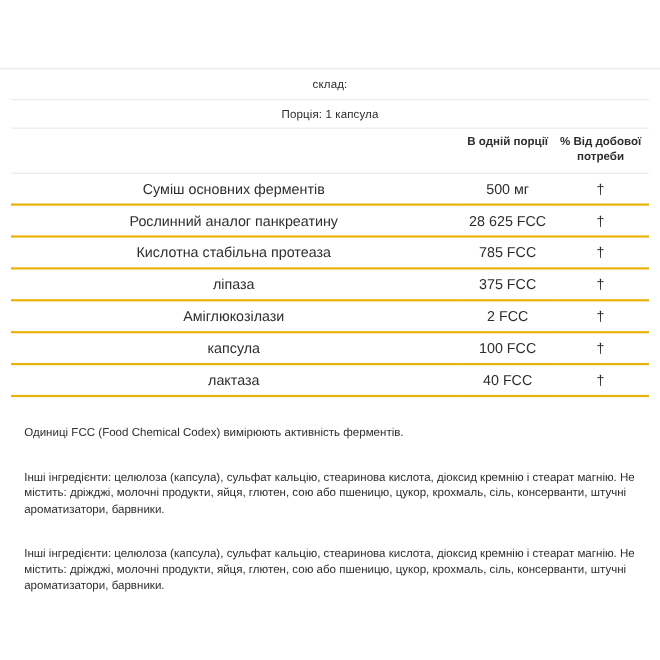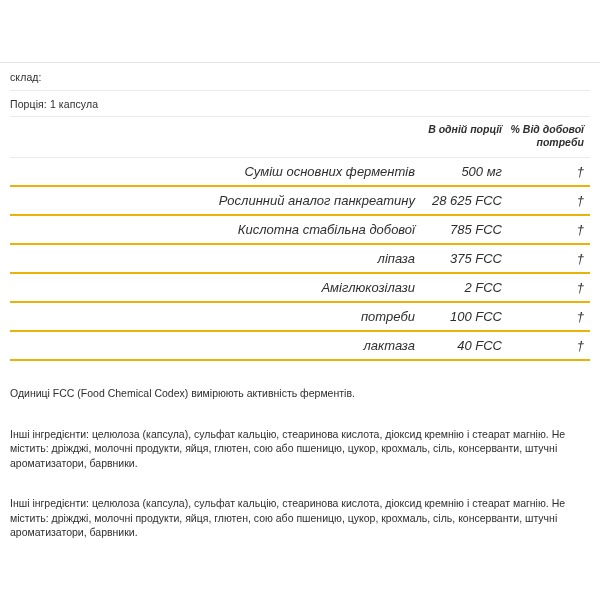--- a/index.html
+++ b/index.html
@@ -37,43 +37,43 @@
   }
 
   
   .info-row {
     font-size: 10.5px;
     line-height: 1;
     padding: 8px 0 7px 0;
     border-bottom: 1px solid #eaeaea;
     color: #2e2e2e;
     letter-spacing: .1px;
+    text-align: center;
   }
   .info-row.first {
     padding-top: 9px;
   }
 
   
   table.facts {
     width: 100%;
     border-collapse: collapse;
     table-layout: fixed;
     font-size: 10.5px;
   }
   table.facts col.c-name   { width: 411px; }
   table.facts col.c-amount { width: 87px;  }
   table.facts col.c-dv     { width: 82px;  }
 
   table.facts th,
   table.facts td {
-    text-align: right;
+    text-align: center;
     vertical-align: top;
     padding: 0;
     color: #2e2e2e;
-    font-style: italic;
   }
   table.facts thead th {
     font-weight: 700;
     font-size: 10.5px;
     line-height: 13px;
     padding: 6px 6px 8px 0;
     border-bottom: 1px solid #eaeaea;
     vertical-align: top;
   }
   table.facts thead th.c-name-h {
@@ -99,21 +99,21 @@
     line-height: 1;
     padding: 8px 0 0 0;
     color: #2e2e2e;
   }
 
   
   .para {
     font-size: 10.5px;
     line-height: 14.5px;
     color: #2e2e2e;
-    margin: 0;
+    margin: 12px;
   }
   .block-fcc   { margin-top: 25px; }
   .block-other1{ margin-top: 26px; }
   .block-other2{ margin-top: 26px; }
 </style>
 </head>
 <body>
 
 <div class="page">
 
@@ -145,36 +145,36 @@
           <td class="name">Суміш основних ферментів</td>
           <td>500 мг</td>
           <td class="dagger">†</td>
         </tr>
         <tr>
           <td class="name">Рослинний аналог панкреатину</td>
           <td>28 625 FCC</td>
           <td class="dagger">†</td>
         </tr>
         <tr>
-          <td class="name">Кислотна стабільна добової</td>
+          <td class="name">Кислотна стабільна протеаза</td>
           <td>785 FCC</td>
           <td class="dagger">†</td>
         </tr>
         <tr>
           <td class="name">ліпаза</td>
           <td>375 FCC</td>
           <td class="dagger">†</td>
         </tr>
         <tr>
           <td class="name">Аміглюкозілази</td>
           <td>2 FCC</td>
           <td class="dagger">†</td>
         </tr>
         <tr>
-          <td class="name">потреби</td>
+          <td class="name">капсула</td>
           <td>100 FCC</td>
           <td class="dagger">†</td>
         </tr>
         <tr>
           <td class="name">лактаза</td>
           <td>40 FCC</td>
           <td class="dagger">†</td>
         </tr>
       </tbody>
     </table>

